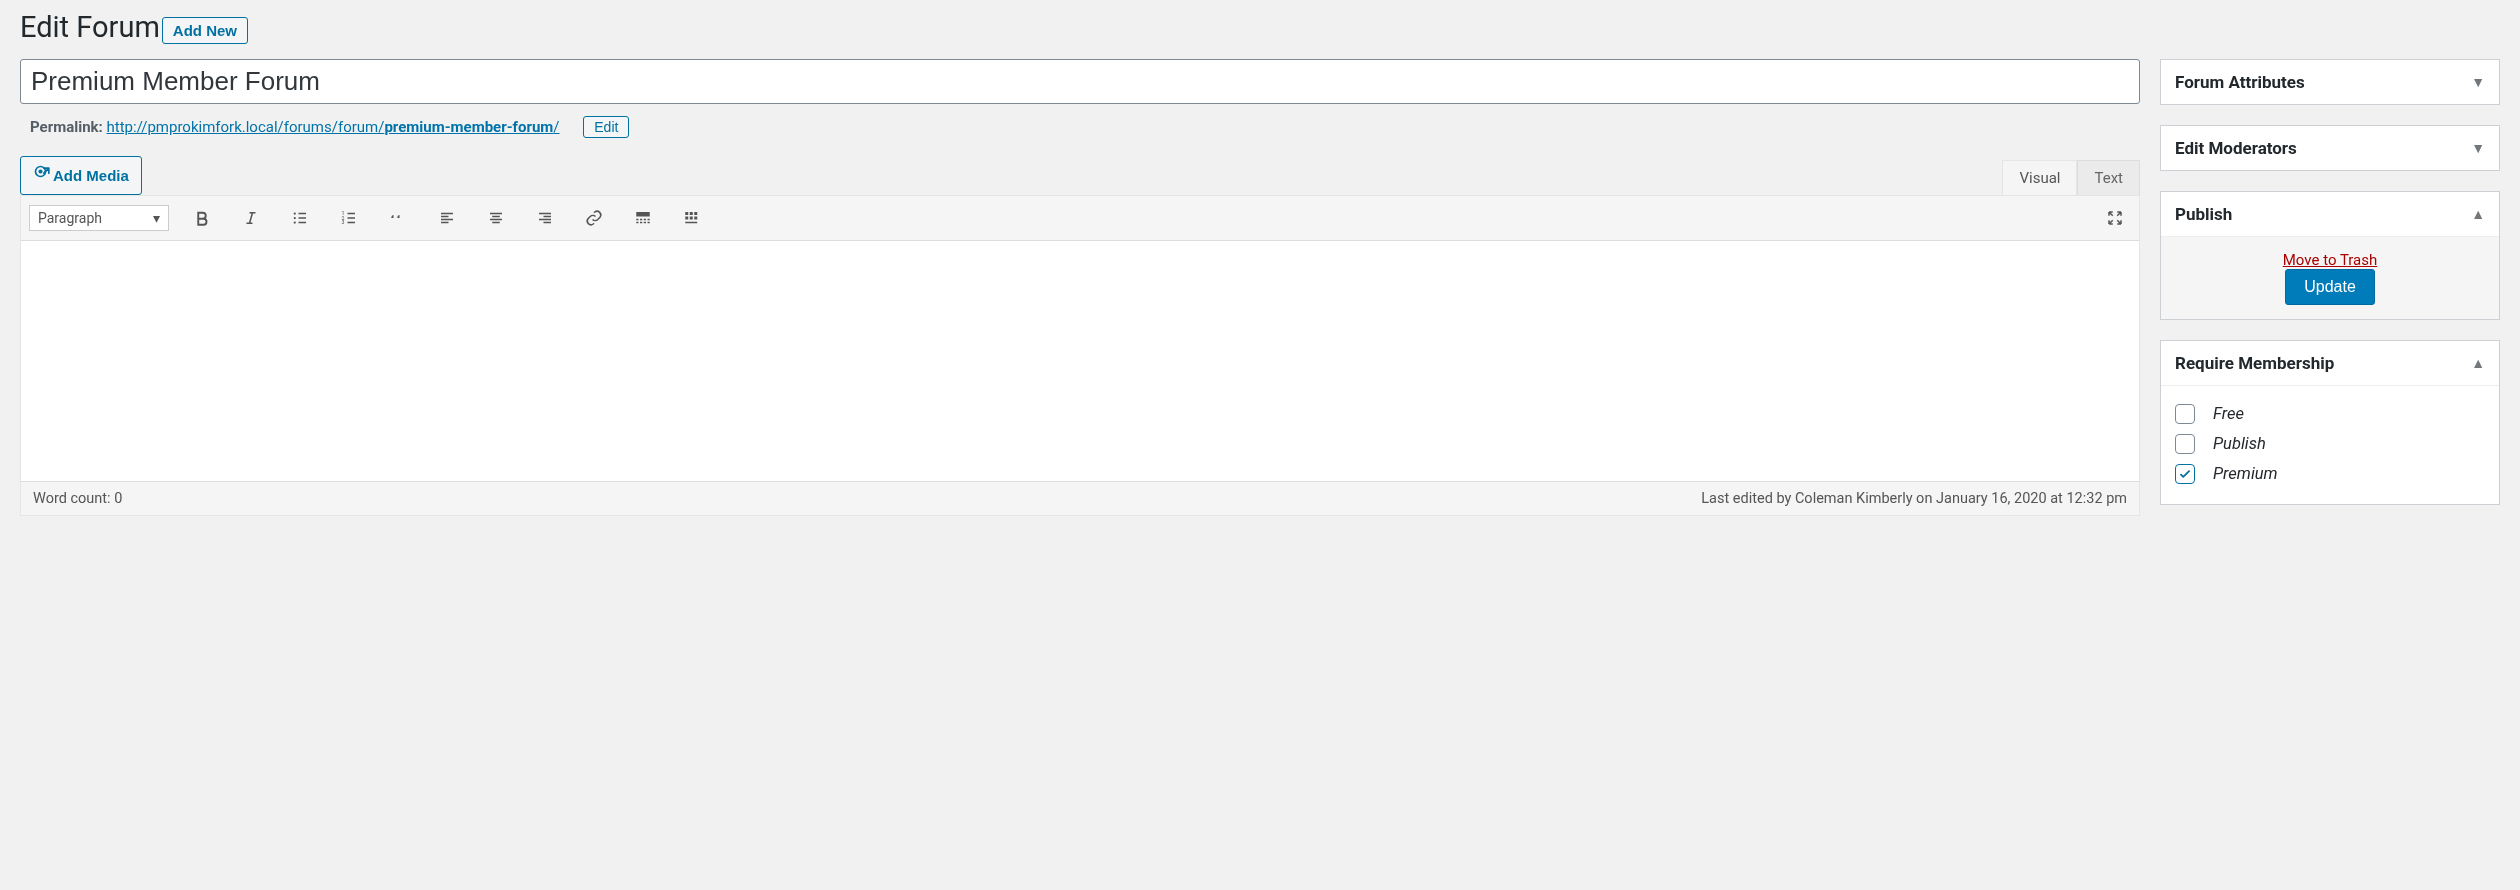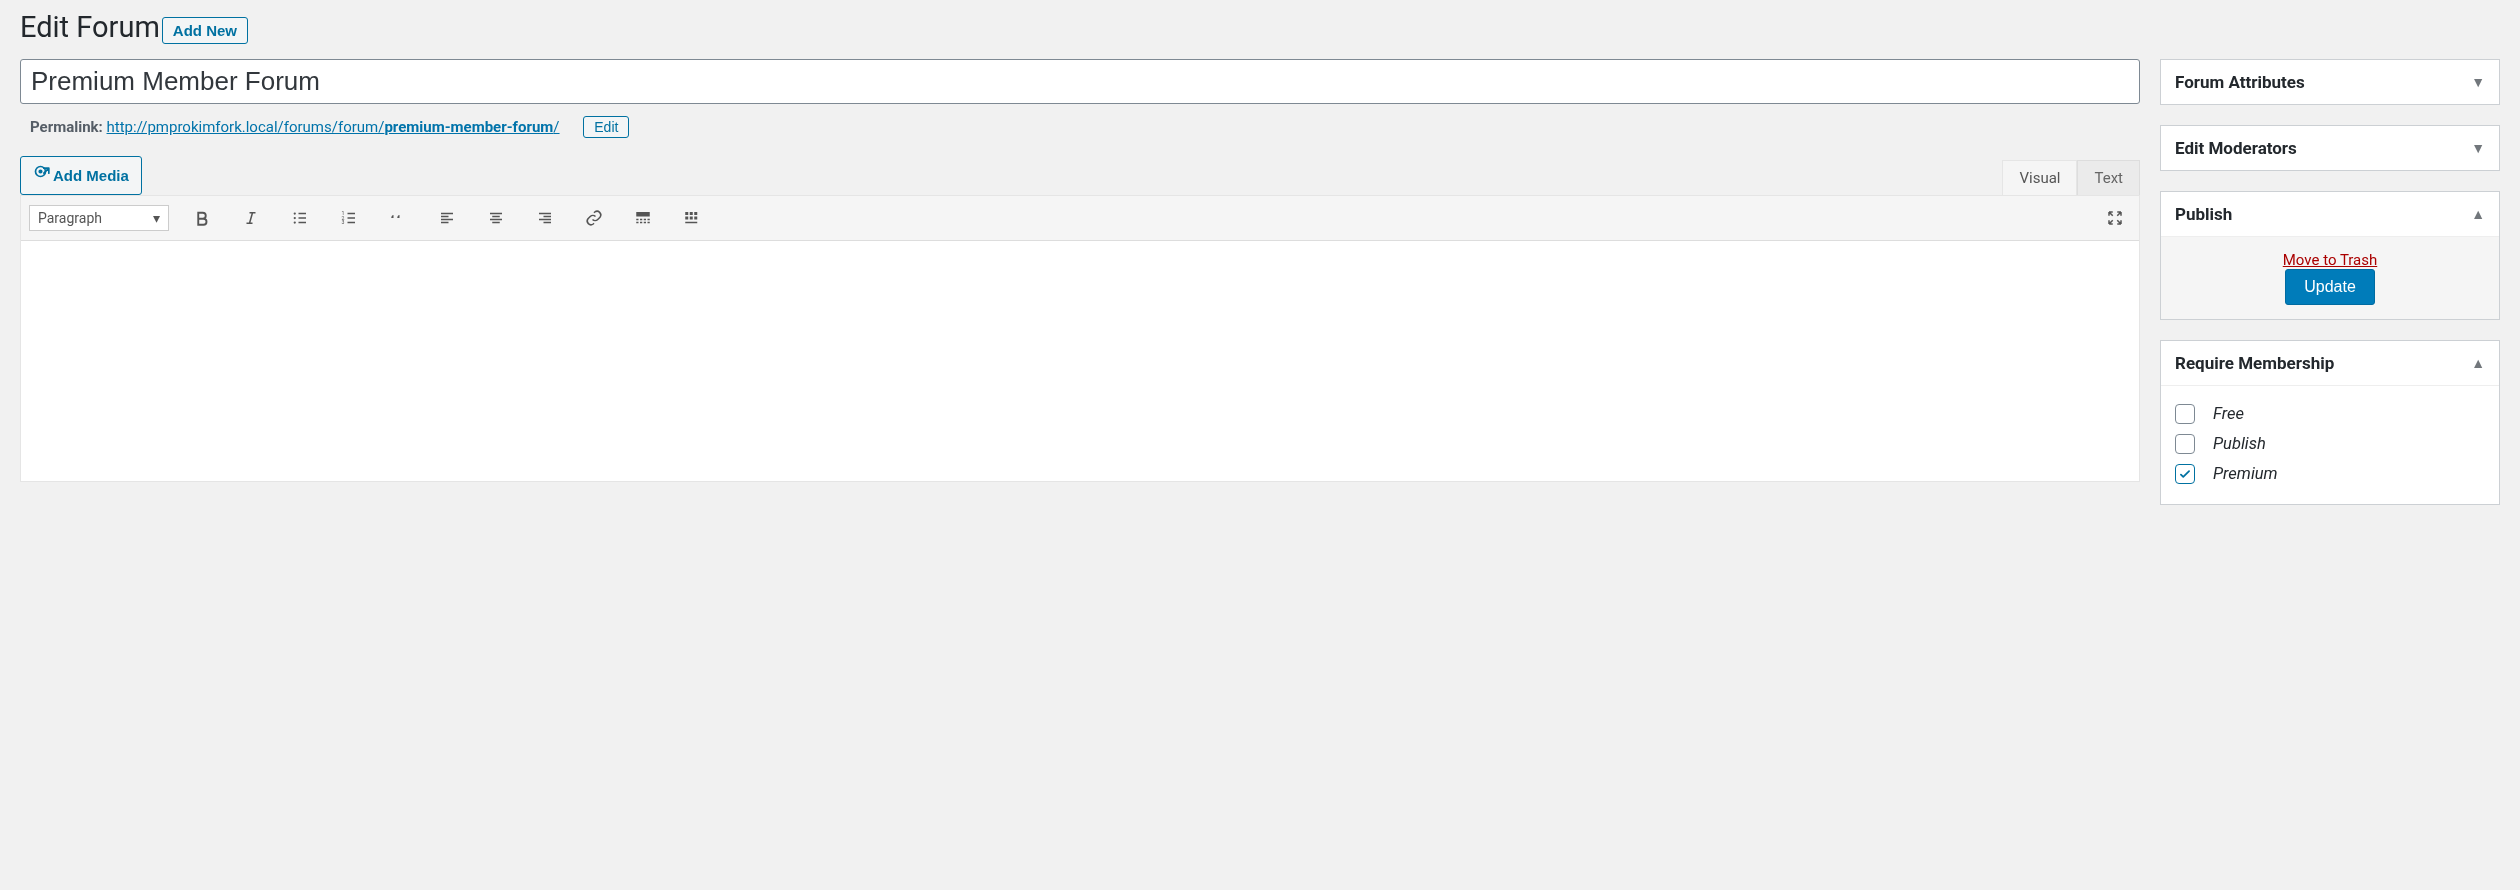--- a/index.html
+++ b/index.html
@@ -207,20 +207,24 @@
             </svg>
           </div>
         <div class="toolbar-spacer"></div>
         <div class="tb-btn">
             <svg width="18" height="18" viewBox="0 0 24 24">
               <path d="M4 4l5 5M4 4v5M4 4h5M20 4l-5 5M20 4v5M20 4h-5M4 20l5-5M4 20v-5M4 20h5M20 20l-5-5M20 20v-5M20 20h-5" stroke="#555" stroke-width="2"></path>
             </svg>
           </div>
       </div>
       <div class="editor-content"></div>
+      <div class="editor-status">
+        <span>Word count: 0</span>
+        <span>Last edited by Coleman Kimberly on January 16, 2020 at 12:32 pm</span>
+      </div>
     </div>
   </div>
 
   <div class="side-col">
     <div class="panel">
       <div class="panel-header no-border">
         <span>Forum Attributes</span>
         <span class="toggle-indicator">▼</span>
       </div>
     </div>

